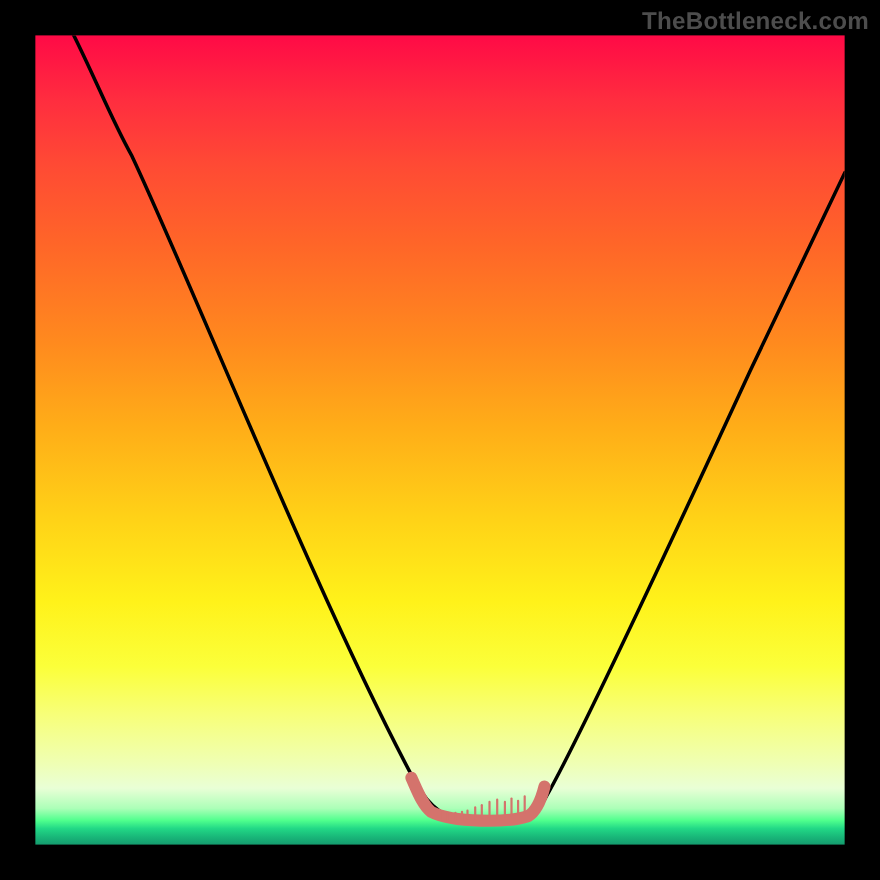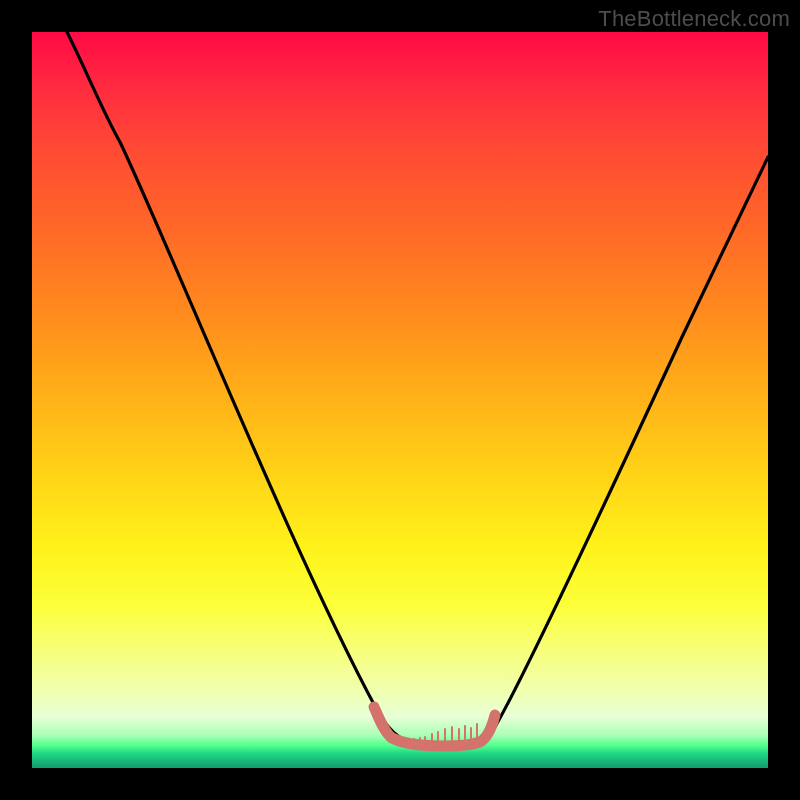--- a/index.html
+++ b/index.html
@@ -49,21 +49,21 @@
       #19b879 99%,
       #149b6e 100%
     );
   }
   .watermark {
     position: absolute;
     top: 6px;
     right: 10px;
     color: #4d4d4d;
     font-size: 22px;
-    font-weight: 400;
+    font-weight: 700;
     letter-spacing: 0.2px;
   }
   .svg-layer {
     position: absolute;
     inset: 0;
   }
 </style>
 </head>
 <body>
 

